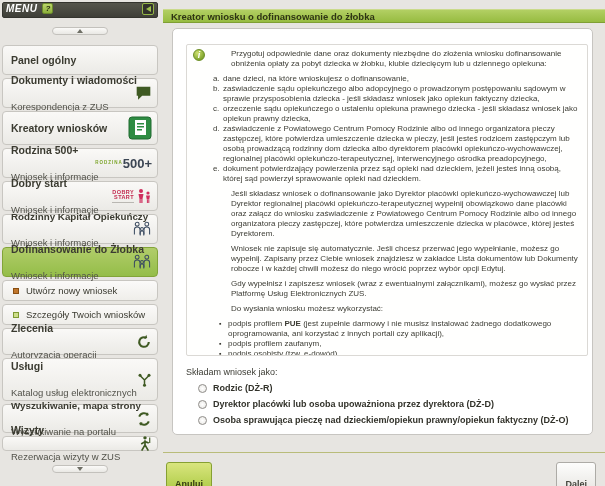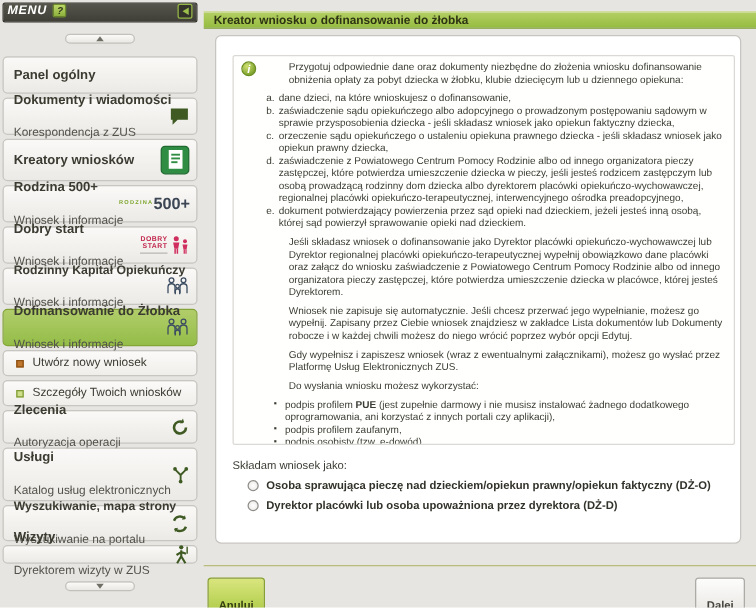--- a/index.html
+++ b/index.html
@@ -290,21 +290,21 @@
         <path d="M4 7a6.5 6.5 0 0 1 11-2"></path>
         <path d="M15 1.5l.6 3.8-3.8.6" fill="#3f5a23" stroke="none"></path>
         <path d="M16 13a6.5 6.5 0 0 1-11 2"></path>
         <path d="M5 18.5l-.6-3.8 3.8-.6" fill="#3f5a23" stroke="none"></path>
       </svg>
     </span>
   </div>
 
   <div class="menu-item" style="height:15px">
     <div class="mi-title">Wizyty</div>
-    <div class="mi-sub">Dyrektorem wizyty w ZUS</div>
+    <div class="mi-sub">Rezerwacja wizyty w ZUS</div>
     <span class="mi-icon">
       <svg width="14" height="17" viewBox="0 0 14 18" fill="none" stroke="#3f5a23" stroke-width="1.8">
         <circle cx="7" cy="2.5" r="1.8" fill="#3f5a23" stroke="none"></circle>
         <path d="M7 5v5M7 10l-3.5 6M7 10l3.5 6M7 6.5L3 9M7 6.5l4 1.5"></path>
         <path d="M12 2v6" stroke-width="1.2"></path>
       </svg>
     </span>
   </div>
 
   <div class="scroll-pill" style="margin-top:14px">
@@ -365,28 +365,32 @@
         </div>
 
       </div>
 
     </div>
   </div>
 
   <div class="role-section">
     <div class="role-label">Składam wniosek jako:</div>
 
+    <label class="role-option">
+      <input type="radio" name="role" style="">
+      <span class="opt-label">Rodzic (DŻ-R)</span>
+    </label>
+
+    <label class="role-option">
+      <input type="radio" name="role" style="">
+      <span class="opt-label">Dyrektor placówki lub osoba upoważniona przez dyrektora (DŻ-D)</span>
+    </label>
 
     <label class="role-option">
       <input type="radio" name="role" style="">
       <span class="opt-label">Osoba sprawująca pieczę nad dzieckiem/opiekun prawny/opiekun faktyczny (DŻ-O)</span>
     </label>
-
-    <label class="role-option">
-      <input type="radio" name="role" style="">
-      <span class="opt-label">Dyrektor placówki lub osoba upoważniona przez dyrektora (DŻ-D)</span>
-    </label>
   </div>
 </div>
 
 <div class="footer-rule"></div>
 <button class="btn btn-cancel">Anuluj</button>
 <button class="btn btn-next">Dalej</button>
 
 </body></html>

